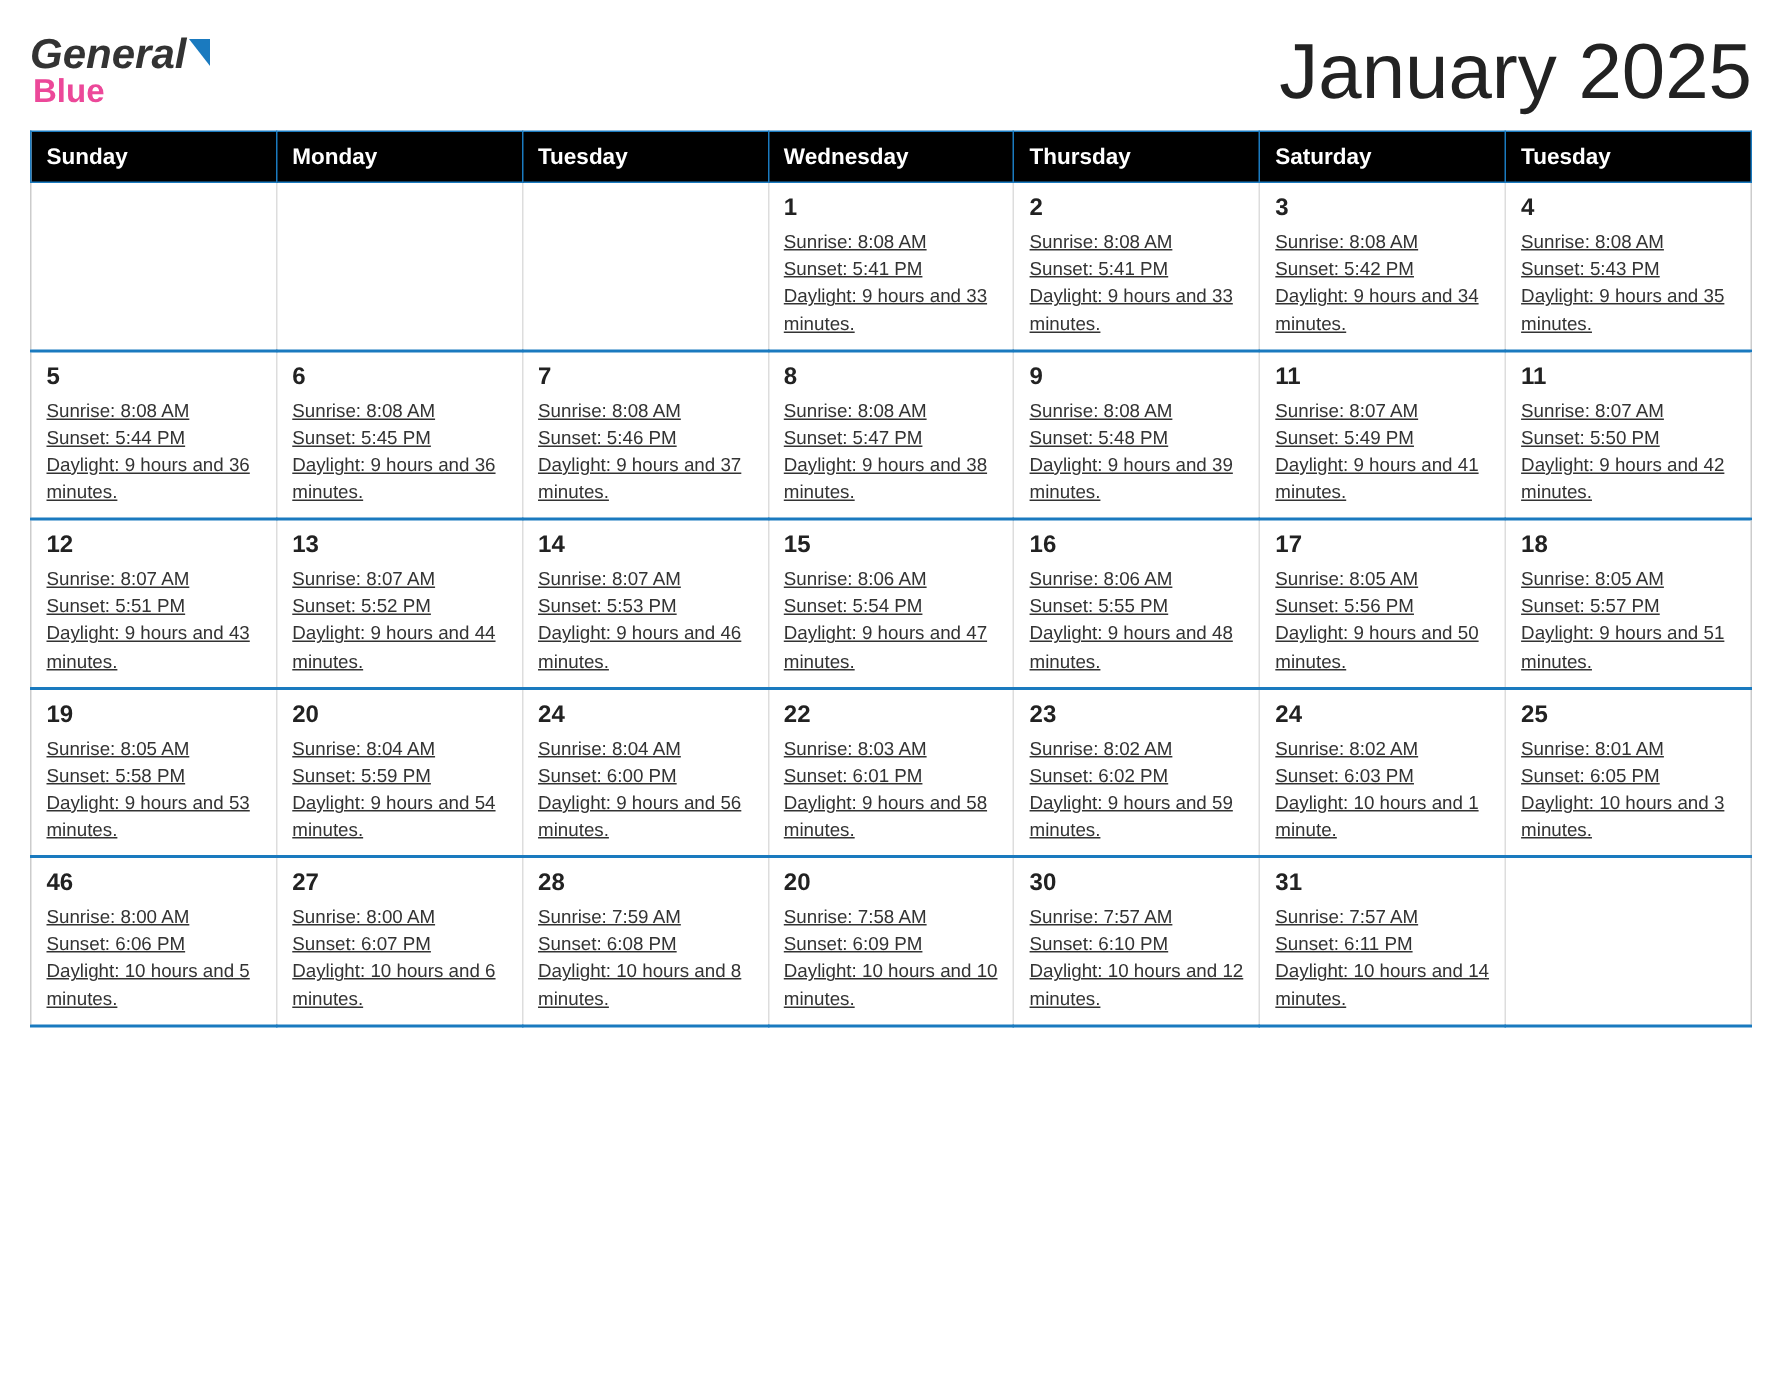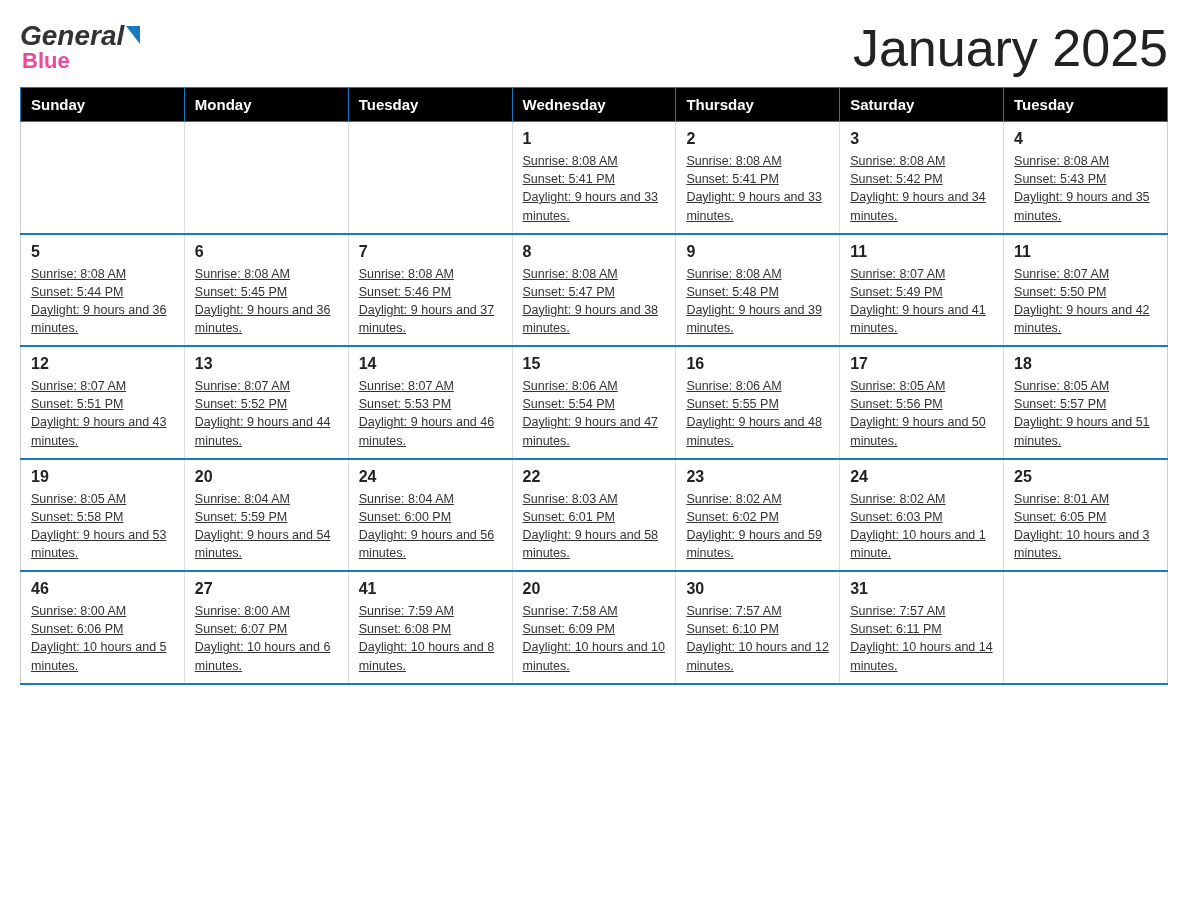--- a/index.html
+++ b/index.html
@@ -256,21 +256,21 @@
       <tr>
         <td>
           <span class="day-number">46</span>
           <div class="day-info">Sunrise: 8:00 AM<br>Sunset: 6:06 PM<br>Daylight: 10 hours and 5 minutes.</div>
         </td>
         <td>
           <span class="day-number">27</span>
           <div class="day-info">Sunrise: 8:00 AM<br>Sunset: 6:07 PM<br>Daylight: 10 hours and 6 minutes.</div>
         </td>
         <td>
-          <span class="day-number">41</span>
+          <span class="day-number">28</span>
           <div class="day-info">Sunrise: 7:59 AM<br>Sunset: 6:08 PM<br>Daylight: 10 hours and 8 minutes.</div>
         </td>
         <td>
           <span class="day-number">20</span>
           <div class="day-info">Sunrise: 7:58 AM<br>Sunset: 6:09 PM<br>Daylight: 10 hours and 10 minutes.</div>
         </td>
         <td>
           <span class="day-number">30</span>
           <div class="day-info">Sunrise: 7:57 AM<br>Sunset: 6:10 PM<br>Daylight: 10 hours and 12 minutes.</div>
         </td>

